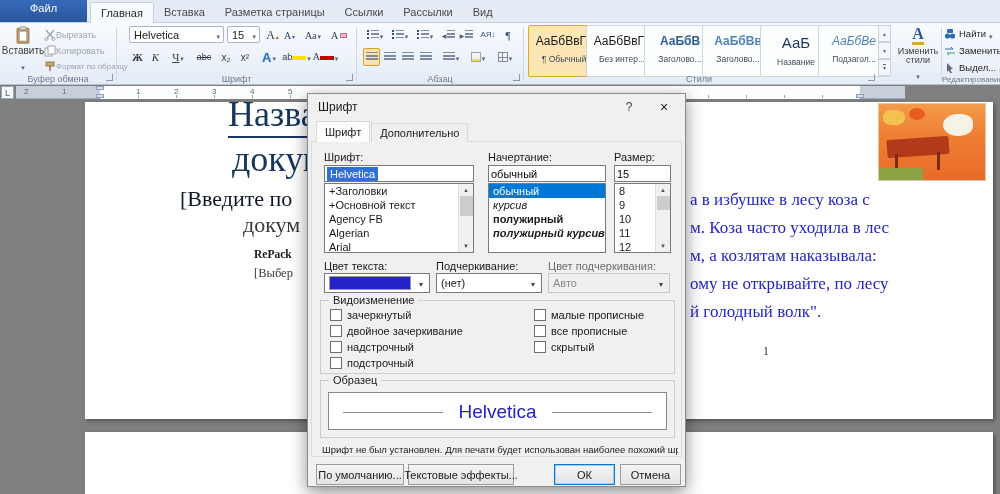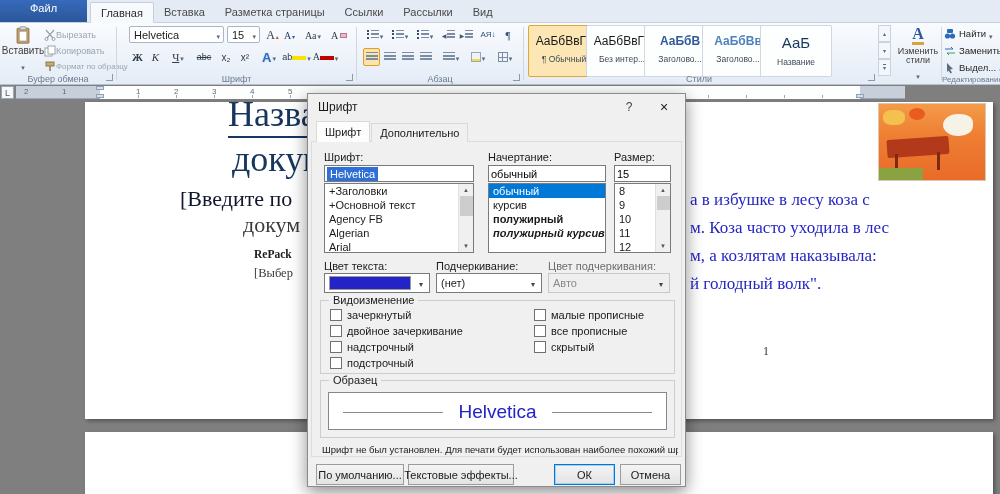--- a/index.html
+++ b/index.html
@@ -98,21 +98,21 @@
 .dtab{height:19px;padding:0 8px;display:flex;align-items:center;background:#f0f0f0;border:1px solid #d9d9d9;border-bottom:none;font-size:11px;color:#1a1a1a;margin-right:1px}
 .dtab.active{height:21px;background:#fdfdfd;position:relative}
 .tabpage{position:absolute;left:3px;right:3px;top:47px;height:316px;background:#f0f0f0;border:1px solid #dcdcdc;z-index:1}
 .dlabel{position:absolute;font-size:11px;color:#1a1a1a;z-index:2;white-space:nowrap}
 .dlabel.dis{color:#6d6d6d}
 .dbox{position:absolute;height:17px;background:#fff;border:1px solid #7a7a7a;z-index:2;display:flex;align-items:center;padding-left:2px;font-size:11px}
 .selhl{background:#2f6fd6;color:#fff;padding:0 3px;line-height:14px}
 .dlist{position:absolute;background:#fff;border:1px solid #7a7a7a;z-index:2;overflow:hidden}
 .ditem{height:14px;line-height:14px;padding-left:4px;font-size:11px;color:#1a1a1a;white-space:nowrap}
 .ditem.sel{background:#0078d7;color:#fff}
-.ditem.it{}.ditem.bd{font-weight:bold}.ditem.bi{font-weight:bold;font-style:italic}
+.ditem.it{font-style:italic}.ditem.bd{font-weight:bold}.ditem.bi{font-weight:bold;font-style:italic}
 .dsb{position:absolute;right:0;top:0;bottom:0;width:15px;background:#f0f0f0;border-left:1px solid #e0e0e0;display:flex;flex-direction:column;align-items:center}
 .sba{font-size:6px;color:#555;height:12px;display:flex;align-items:center}
 .sba.up::after{content:"▲"}.sba.dn::after{content:"▼"}
 .sba.dn{margin-top:auto}
 .sbth{width:13px;height:20px;background:#cdcdcd}
 .dcombo{position:absolute;height:20px;background:#fff;border:1px solid #7a7a7a;z-index:2;display:flex;align-items:center;padding-left:4px;font-size:11px;color:#1a1a1a}
 .dcombo .dar{margin-left:auto;width:16px;text-align:center;color:#444}
 .dar::after{content:"▾";font-size:8px}
 .dcombo.dis{background:#efefef;border-color:#c8c8c8;color:#8a8a8a}
 .swatch{width:82px;height:14px;background:#2323c8;border:1px solid #9a9a9a}
@@ -320,20 +320,24 @@
         <span class="sname">Заголово...</span>
       </div>
       <div class="scard" style="left:178px">
         <span class="ssample h2">АаБбВв</span>
         <span class="sname">Заголово...</span>
       </div>
       <div class="scard" style="left:236px">
         <span class="ssample ttl">АаБ</span>
         <span class="sname">Название</span>
       </div>
+      <div class="scard" style="left:294px">
+        <span class="ssample sub">АаБбВе</span>
+        <span class="sname">Подзагол...</span>
+      </div>
       <div class="scrbtn" style="left:354px;top:2px">▴</div>
       <div class="scrbtn" style="left:354px;top:19px">▾</div>
       <div class="scrbtn" style="left:354px;top:36px">
           <span style="border-top:1px solid #5a6a7d;line-height:6px">▾</span>
         </div>
       <div class="bigbtn" style="left:372px;top:2px;width:44px;height:52px">
         <span class="chgico">А</span>
         <span class="chglabel">Изменить стили</span>
         <span class="car"></span>
       </div>
@@ -392,20 +396,21 @@
     <div class="frag t1">Назва</div>
     <div class="frag t2">докум</div>
     <div class="frag s1">[Введите по</div>
     <div class="frag s2">докум</div>
     <div class="frag rp">RePack</div>
     <div class="frag ch">[Выбер</div>
     <div class="bodytext">
       <div>а в избушке в лесу коза с</div>
       <div>м. Коза часто уходила в лес</div>
       <div>м, а козлятам наказывала:</div>
+      <div>ому не открывайте, по лесу</div>
       <div>й голодный волк".</div>
     </div>
     <div class="pgnum">1</div>
     <div class="illus">
       <div class="ilshape" style="left:4px;top:6px;width:22px;height:15px;background:#f2c14e;border-radius:40%"></div>
       <div class="ilshape" style="left:8px;top:34px;width:62px;height:18px;background:#b23a1a;border-radius:2px;transform:rotate(-4deg)"></div>
       <div class="ilshape" style="left:16px;top:50px;width:3px;height:18px;background:#7e2a12"></div>
       <div class="ilshape" style="left:58px;top:48px;width:3px;height:18px;background:#7e2a12"></div>
       <div class="ilshape" style="left:64px;top:10px;width:30px;height:22px;background:#f7f2e6;border-radius:50% 40% 45% 50%"></div>
       <div class="ilshape" style="left:30px;top:4px;width:16px;height:12px;background:#e85d1f;border-radius:50%"></div>

